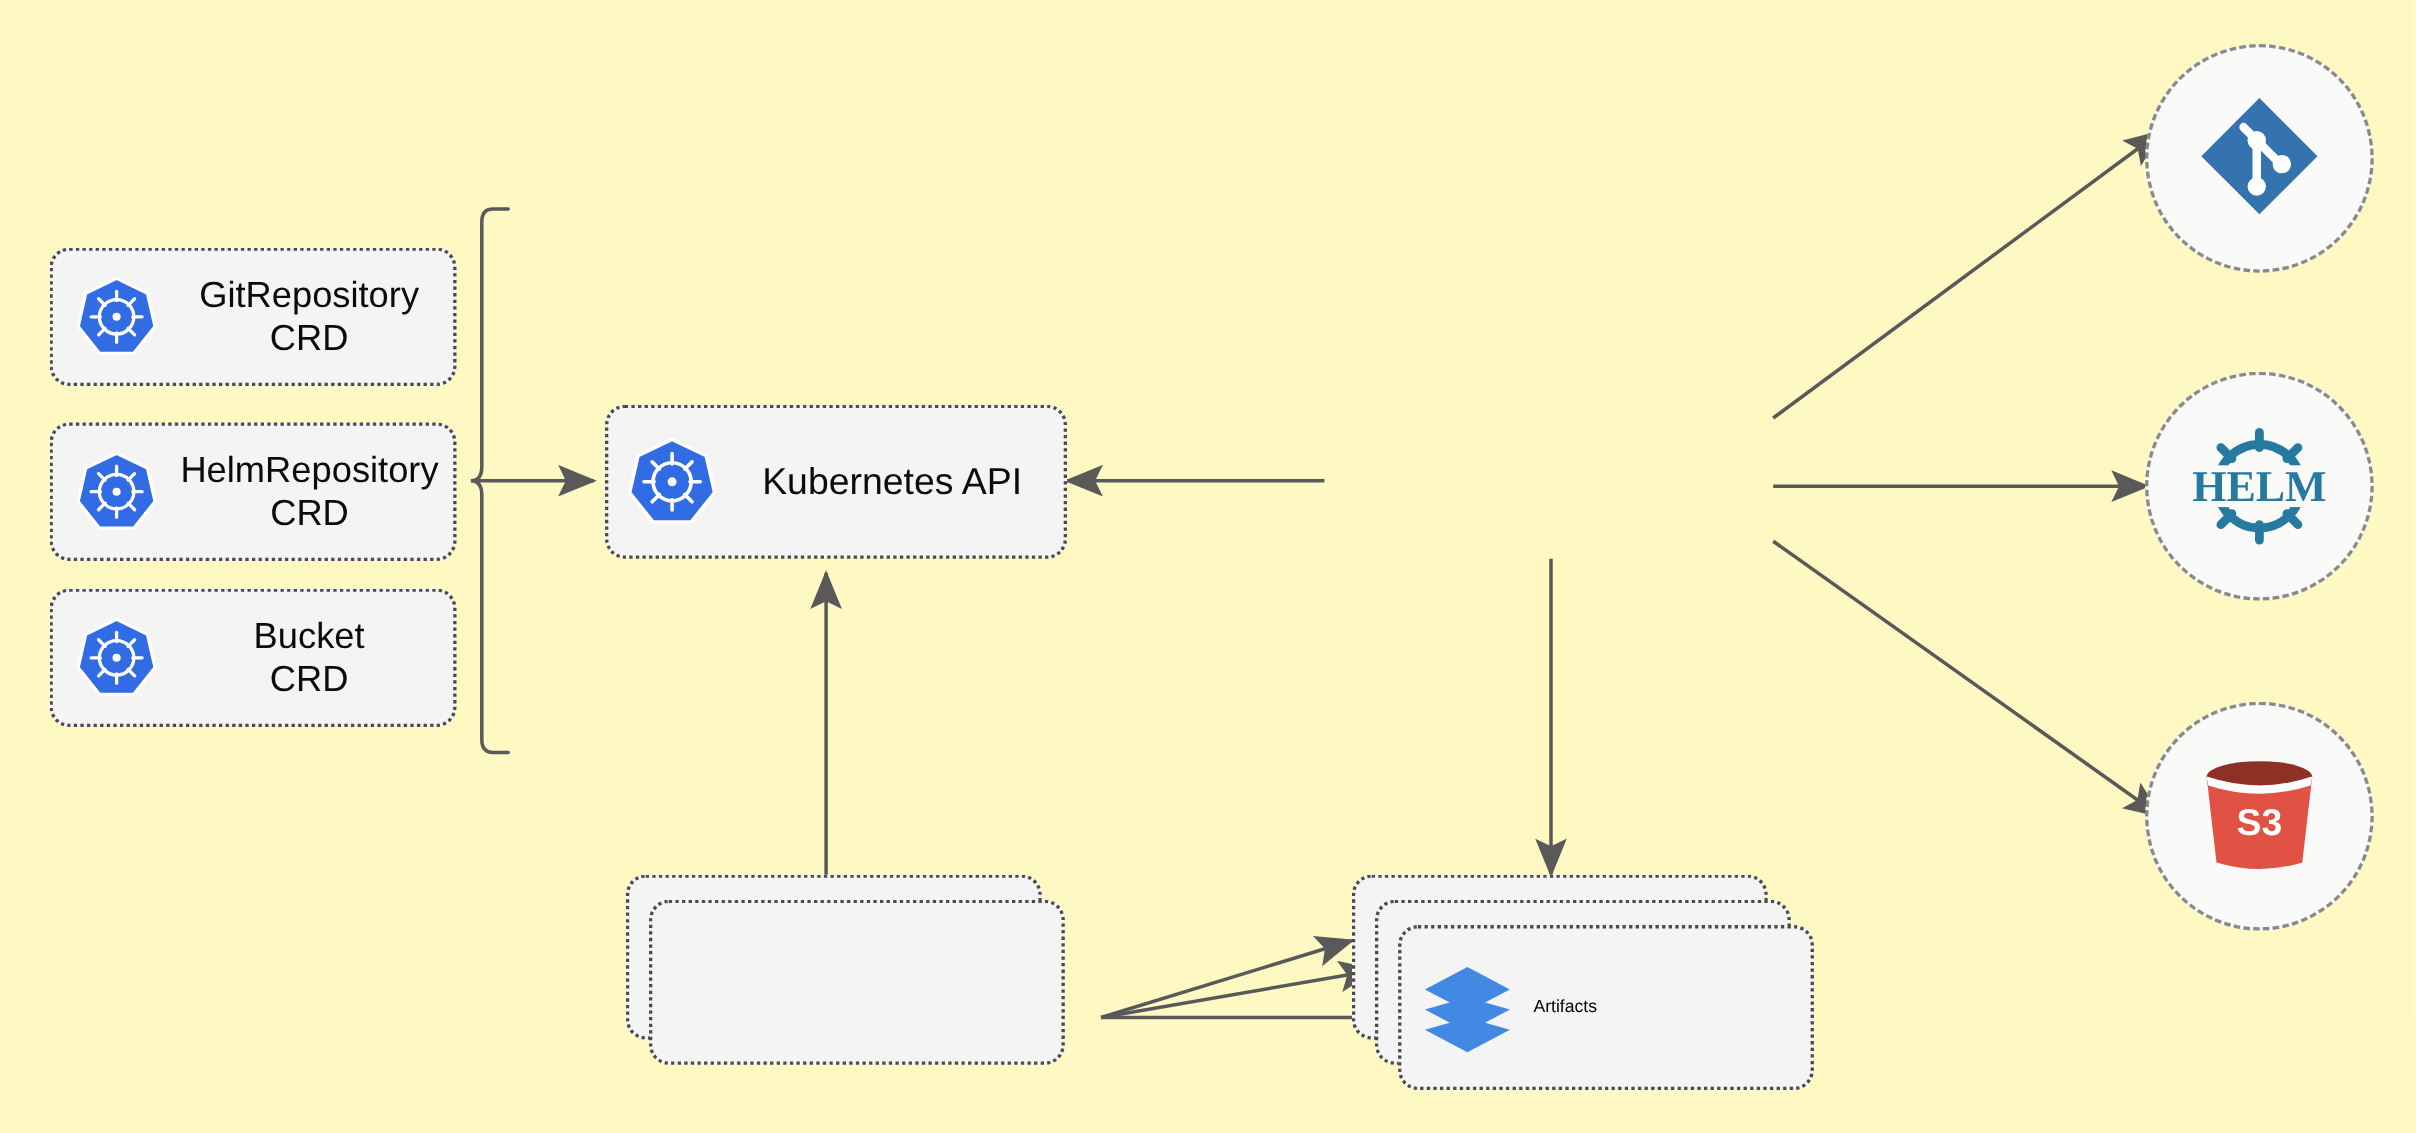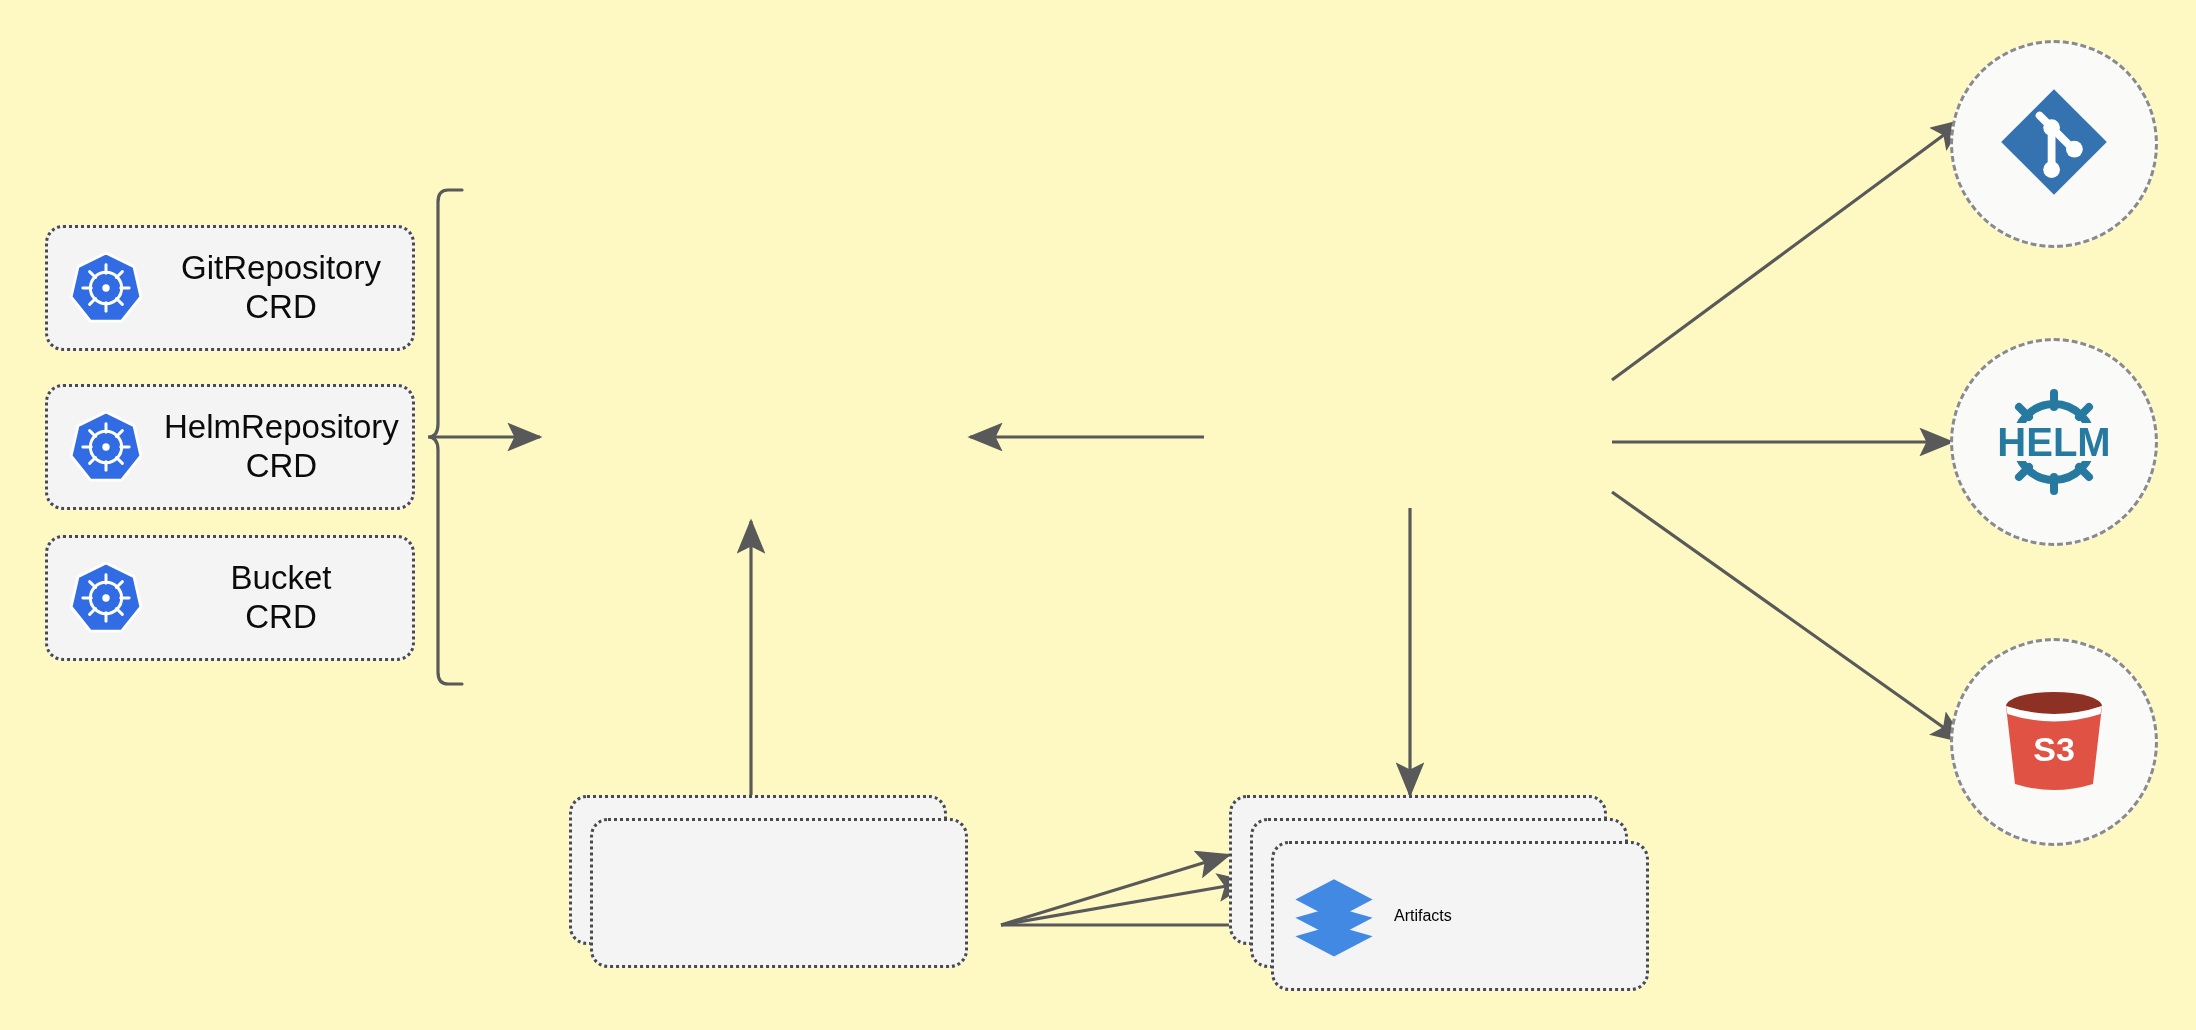--- a/index.html
+++ b/index.html
@@ -90,21 +90,21 @@
   .helm-text {
     position: absolute;
     left: 0; right: 0;
     top: 50%;
     transform: translateY(-50%);
     text-align: center;
     font-size: 40px;
     font-weight: bold;
     letter-spacing: 0px;
     color: #277a9f;
-    font-family: Liberation Sans, sans-serif;
+    font-family: Liberation Serif, serif;
   }
   .s3-text {
     position: absolute;
     left: 0; right: 0;
     top: 56%;
     transform: translateY(-50%);
     text-align: center;
     font-size: 34px;
     font-weight: bold;
     color: #ffffff;
@@ -215,20 +215,40 @@
           <line x1="23.2" y1="40.8" x2="18.2" y2="45.8"></line>
         </g>
         <circle cx="32" cy="32" r="3.1" fill="#ffffff"></circle>
       </svg>
     </span>
     <span class="label">
       <span>Bucket</span><br><span>CRD</span>
     </span>
   </div>
 
+  <div class="node" style="left:550px; top:368px; width:420px; height:140px;">
+    <span class="icon-slot" style="width:116px;">
+      <svg width="84" height="84" viewBox="0 0 64 64">
+        <path d="M32 2.6 L55.6 14 L61.4 39.5 L45.1 59.9 L18.9 59.9 L2.6 39.5 L8.4 14 Z" fill="#326ce5" stroke="#ffffff" stroke-width="2.4" stroke-linejoin="round"></path>
+        <g stroke="#ffffff" stroke-width="2.5" fill="none" stroke-linecap="round">
+          <circle cx="32" cy="32" r="13.2"></circle>
+          <line x1="32" y1="12.5" x2="32" y2="19.6"></line>
+          <line x1="32" y1="44.4" x2="32" y2="51.5"></line>
+          <line x1="12.5" y1="32" x2="19.6" y2="32"></line>
+          <line x1="44.4" y1="32" x2="51.5" y2="32"></line>
+          <line x1="18.2" y1="18.2" x2="23.2" y2="23.2"></line>
+          <line x1="40.8" y1="40.8" x2="45.8" y2="45.8"></line>
+          <line x1="45.8" y1="18.2" x2="40.8" y2="23.2"></line>
+          <line x1="23.2" y1="40.8" x2="18.2" y2="45.8"></line>
+        </g>
+        <circle cx="32" cy="32" r="3.1" fill="#ffffff"></circle>
+      </svg>
+    </span>
+    <span class="label">Kubernetes API</span>
+  </div>
 
 
   <div class="stack" style="left:569px; top:795px; width:420px; height:200px;">
     <div class="card c1" style="width:378px; height:150px;"></div>
     <div class="card c2" style="width:378px; height:150px;"></div>
   </div>
 
   <div class="stack" style="left:1229px; top:795px; width:420px; height:200px;">
     <div class="card c1" style="width:378px; height:150px;"></div>
     <div class="card c2" style="width:378px; height:150px;"></div>

